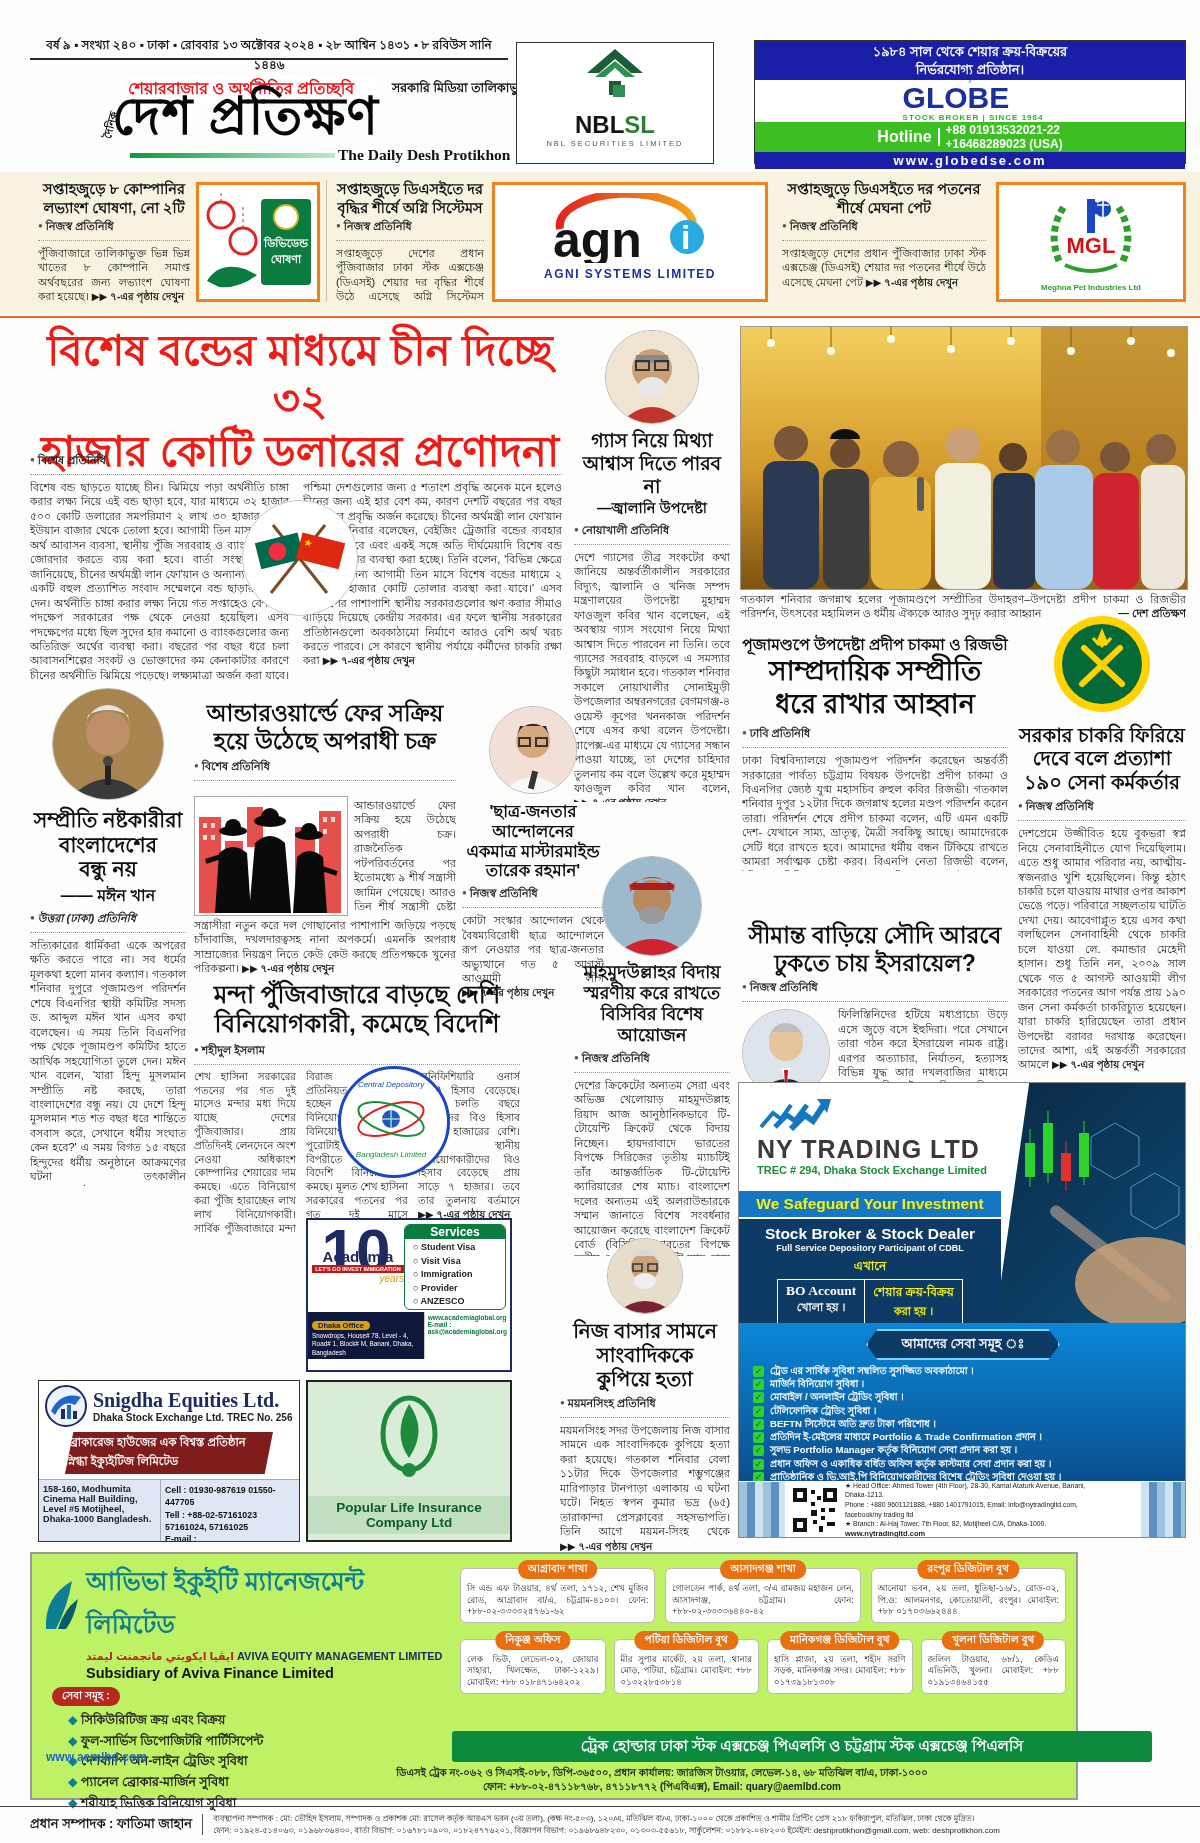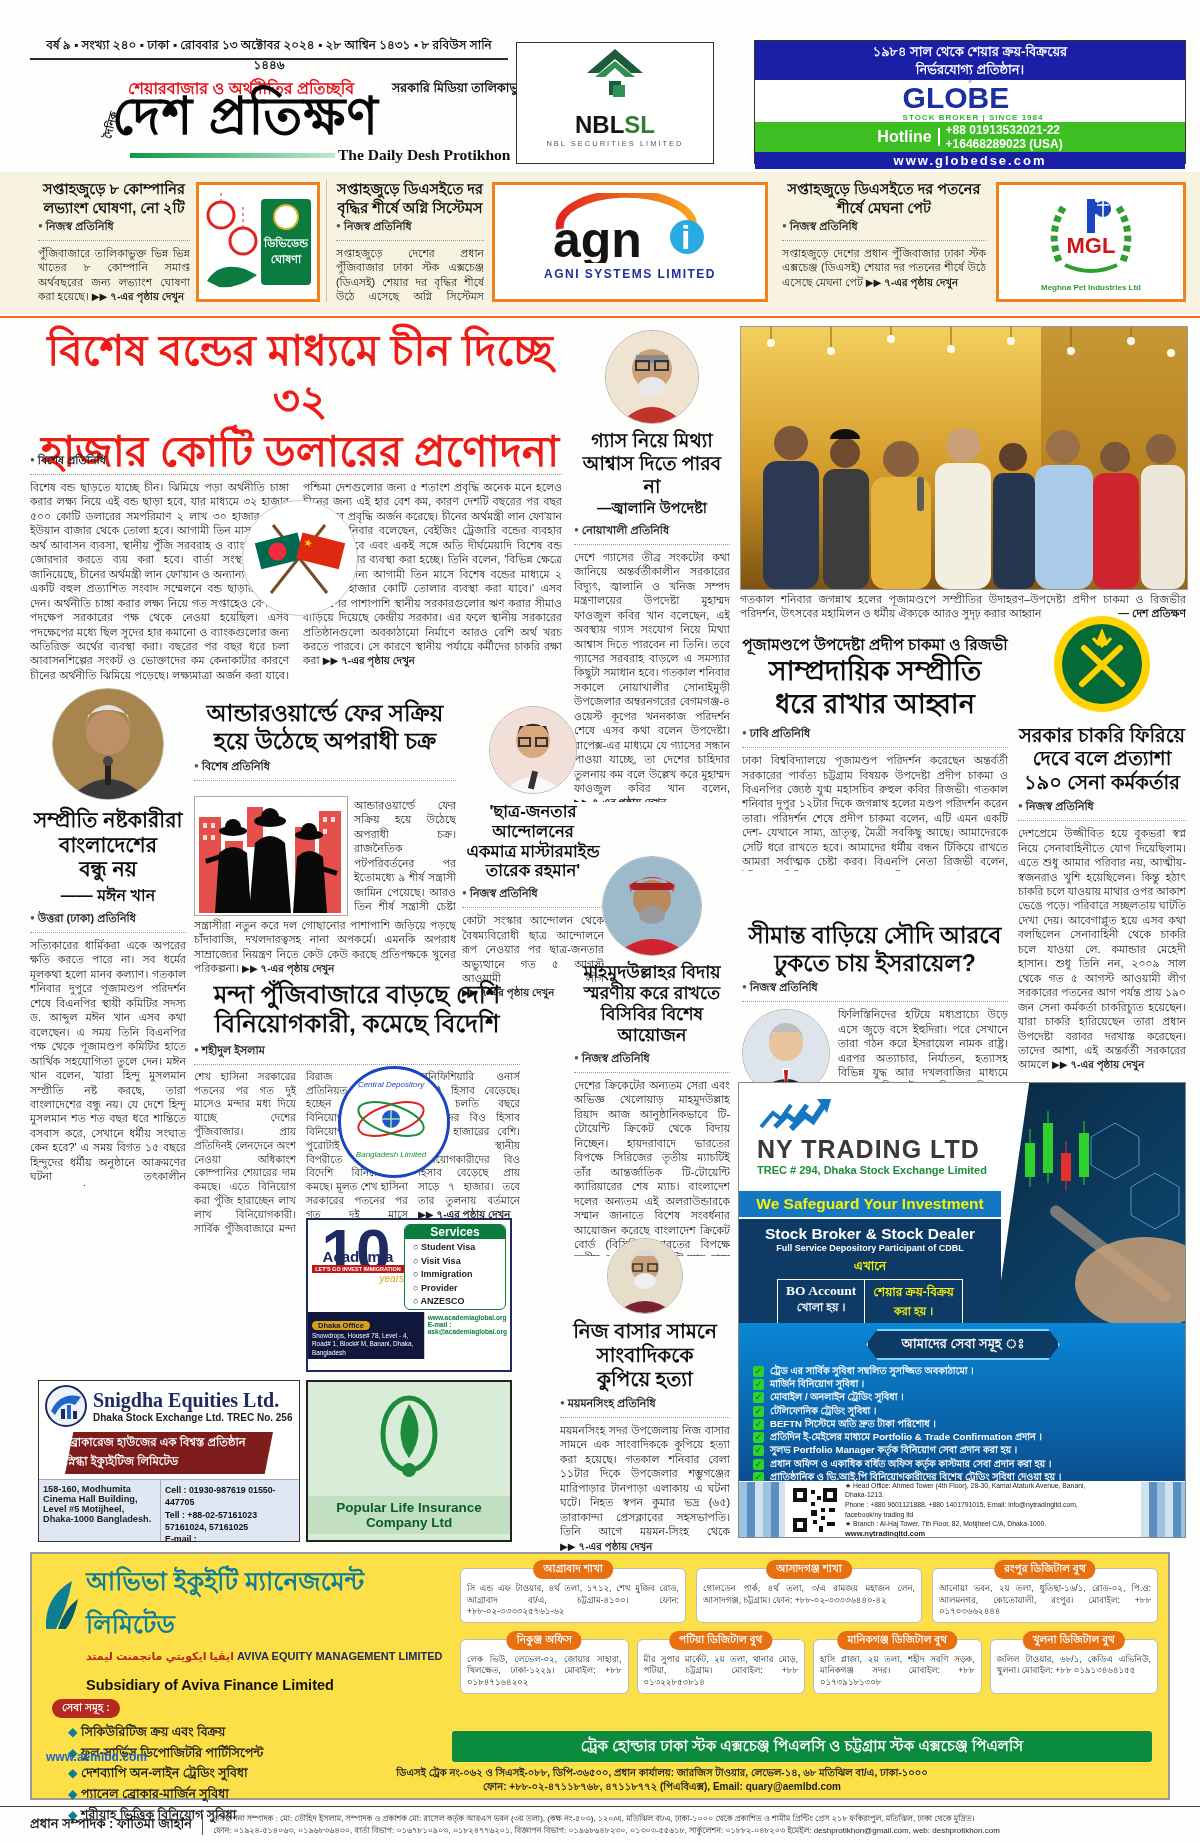--- a/index.html
+++ b/index.html
@@ -311,21 +311,21 @@
           <rect x="52" y="74" width="6" height="22" fill="#222"></rect>
           <circle cx="55" cy="72" r="5" fill="#444"></circle>
         </svg>
     </span>
     <div class="hdl" style="font-size:20.5px;margin-top:8px;">
       <div>সম্প্রীতি নষ্টকারীরা</div>
       <div>বাংলাদেশের</div>
       <div>বন্ধু নয়</div>
     </div>
     <div class="hdl" style="font-size:16px;margin-top:4px;">—— মঈন খান</div>
-    <div class="by" style="text-align:left;margin-top:5px;"><span class="bydot">●</span><span>উত্তরা (ঢাকা) প্রতিনিধি</span></div>
+    <div class="by" style="text-align:left;margin-top:5px;font-style:italic;"><span class="bydot">●</span><span>উত্তরা (ঢাকা) প্রতিনিধি</span></div>
     <div class="dr"></div>
     <div class="bd" style="height:248px;"><span>সত্যিকারের ধার্মিকরা একে অপরের ক্ষতি করতে পারে না। সব ধর্মের মূলকথা হলো মানব কল্যাণ। গতকাল শনিবার দুপুরে পূজামণ্ডপ পরিদর্শন শেষে বিএনপির স্থায়ী কমিটির সদস্য ড. আব্দুল মঈন খান এসব কথা বলেছেন। এ সময় তিনি বিএনপির পক্ষ থেকে পূজামণ্ডপ কমিটির হাতে আর্থিক সহযোগিতা তুলে দেন। মঈন খান বলেন, 'যারা হিন্দু মুসলমান সম্প্রীতি নষ্ট করছে, তারা বাংলাদেশের বন্ধু নয়। যে দেশে হিন্দু মুসলমান শত শত বছর ধরে শান্তিতে বসবাস করে, সেখানে ধর্মীয় সংঘাত কেন হবে?' এ সময় বিগত ১৫ বছরে হিন্দুদের ধর্মীয় অনুষ্ঠানে আক্রমণের ঘটনা তৎকালীন</span> <span class="jp"><span>▶▶</span> <span>৭-এর পৃষ্ঠায় দেখুন</span></span></div>
   </div>
 
   <div class="c" style="left:194px;top:700px;width:262px;">
     <div class="hdl" style="font-size:23px;">
       <div>আন্ডারওয়ার্ল্ডে ফের সক্রিয়</div>
       <div>হয়ে উঠেছে অপরাধী চক্র</div>
     </div>
     <div class="by" style="margin-top:3px;"><span class="bydot">●</span><span>বিশেষ প্রতিনিধি</span></div>
@@ -610,32 +610,32 @@
 
   <div class="c bx ctr" style="left:306px;top:1380px;width:206px;height:162px;background:#d8ecd8;border:2.5px solid #222;">
     <svg width="78" height="96" viewBox="0 0 78 96" style="margin-top:8px;">
       <ellipse cx="39" cy="44" rx="26" ry="36" fill="none" stroke="#1d8a3c" stroke-width="5"></ellipse>
       <path d="M39,14 Q58,40 39,68 Q22,44 39,14 Z" fill="#1d8a3c"></path>
       <circle cx="39" cy="80" r="7" fill="#1d8a3c"></circle>
     </svg>
     <div style="background:#c2dfc2;color:#0c5b28;font-size:13.5px;font-weight:800;padding:4px 2px;margin-top:6px;">Popular Life Insurance Company Ltd</div>
   </div>
 
-  <div class="c bx" style="left:30px;top:1552px;width:1140px;height:248px;border:2px solid #9a9a9a;background:#fde047;">
+  <div class="c bx" style="left:30px;top:1552px;width:1048px;height:248px;border:2px solid #9a9a9a;background:#bef264;">
     <div style="display:flex;">
       <div style="width:418px;padding:8px 0 0 10px;">
         <div style="display:flex;align-items:center;">
           <svg width="38" height="52" viewBox="0 0 38 52">
             <path d="M4,50 Q2,18 30,2 Q26,26 14,50 Z" fill="#0d7f93"></path>
             <path d="M16,50 Q22,30 36,20 Q32,40 24,50 Z" fill="#0a5b69"></path>
           </svg>
           <div style="font-size:25px;font-weight:900;color:#0d7f93;margin-left:6px;">আভিভা ইকুইটি ম্যানেজমেন্ট লিমিটেড</div>
         </div>
         <div style="font-size:11px;font-weight:700;margin:2px 0 0 44px;"><span style="color:#b5291f;">ايڤيا ايكويتي مانجمنت ليمتد</span> <span style="color:#1f2a60;">AVIVA EQUITY MANAGEMENT LIMITED</span></div>
-        <div style="font-size:14.5px;font-weight:800;color:#111;margin:14px 0 4px 44px;">Subsidiary of Aviva Finance Limited</div>
+        <div style="font-size:14.5px;font-weight:800;color:#111;margin:2px 0 4px 44px;">Subsidiary of Aviva Finance Limited</div>
         <span class="chip" style="background:#b5291f;margin-left:10px;">সেবা সমূহ :</span>
         <ul style="font-size:12.5px;font-weight:700;color:#222;margin:4px 0 0 26px;line-height:1.65;">
           <li><span style="color:#0d7f93;">◆ </span><span>সিকিউরিটিজ ক্রয় এবং বিক্রয়</span></li>
           <li><span style="color:#0d7f93;">◆ </span><span>ফুল-সার্ভিস ডিপোজিটরি পার্টিসিপেন্ট</span></li>
           <li><span style="color:#0d7f93;">◆ </span><span>দেশব্যাপি অন-লাইন ট্রেডিং সুবিধা</span></li>
           <li><span style="color:#0d7f93;">◆ </span><span>প্যানেল ব্রোকার-মার্জিন সুবিধা</span></li>
           <li><span style="color:#0d7f93;">◆ </span><span>শরীয়াহ ভিত্তিক বিনিয়োগ সুবিধা</span></li>
         </ul>
       </div>
       <div style="flex:1;padding:14px 10px 0 0;">

